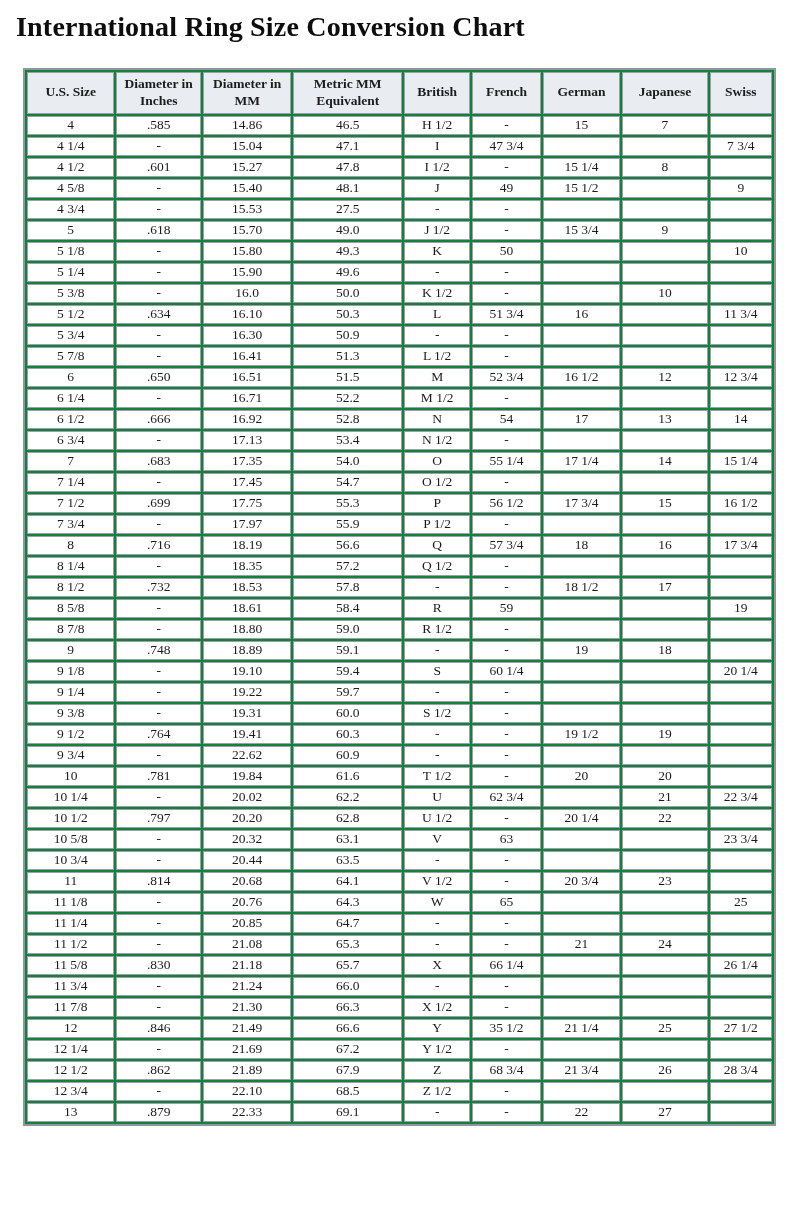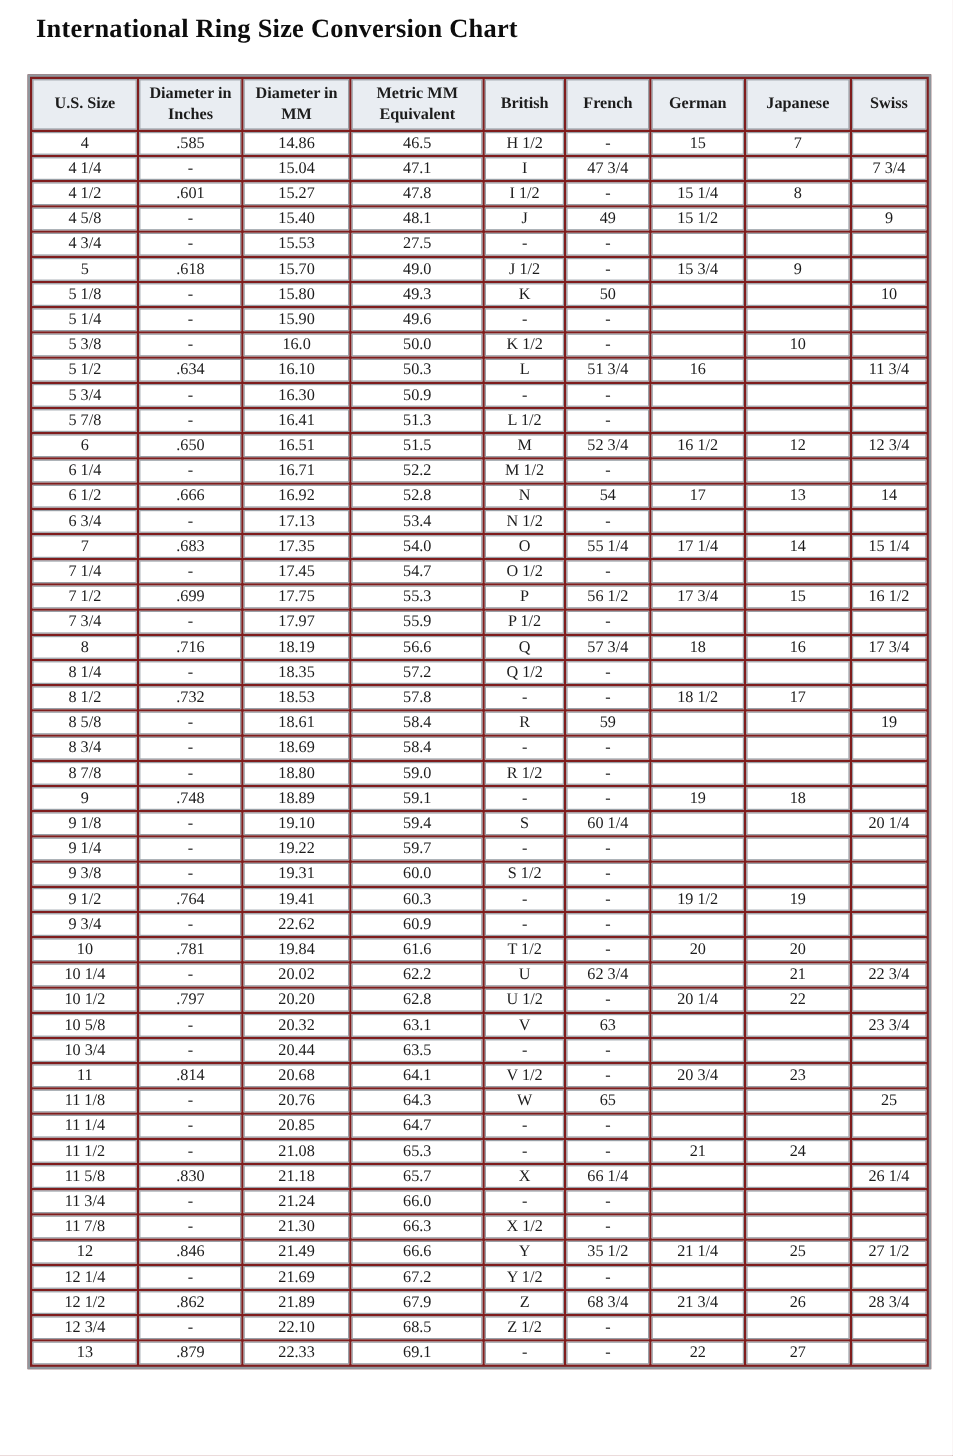--- a/index.html
+++ b/index.html
@@ -12,32 +12,32 @@
     height: 1213px;
     font-family: "Liberation Serif", "DejaVu Serif", serif;
     color: #1c1c1c;
     overflow: hidden;
   }
   .page {
     width: 794px;
     height: 1213px;
   }
   .title {
-    font-size: 22px;
+    font-size: 28px;
     font-weight: bold;
     color: #0d0d0d;
     margin: 0;
-    padding: 11px 0 0 30px;
+    padding: 11px 0 0 16px;
     letter-spacing: 0.2px;
   }
   table.ring-table {
     border-collapse: separate;
     border-spacing: 2px;
     border: 2px solid #8f969c;
-    background: #7f1d1d;
+    background: #15803d;
     margin: 25px 0 0 23px;
     width: 753px;
     table-layout: fixed;
   }
   .ring-table th, .ring-table td {
     border: 1px solid #99a0a7;
     text-align: center;
     vertical-align: middle;
     overflow: hidden;
     white-space: nowrap;
@@ -358,31 +358,20 @@
           <td>-</td>
           <td>18.61</td>
           <td>58.4</td>
           <td>R</td>
           <td>59</td>
           <td></td>
           <td></td>
           <td>19</td>
         </tr>
         <tr>
-          <td>8 3/4</td>
-          <td>-</td>
-          <td>18.69</td>
-          <td>58.4</td>
-          <td>-</td>
-          <td>-</td>
-          <td></td>
-          <td></td>
-          <td></td>
-        </tr>
-        <tr>
           <td>8 7/8</td>
           <td>-</td>
           <td>18.80</td>
           <td>59.0</td>
           <td>R 1/2</td>
           <td>-</td>
           <td></td>
           <td></td>
           <td></td>
         </tr>

